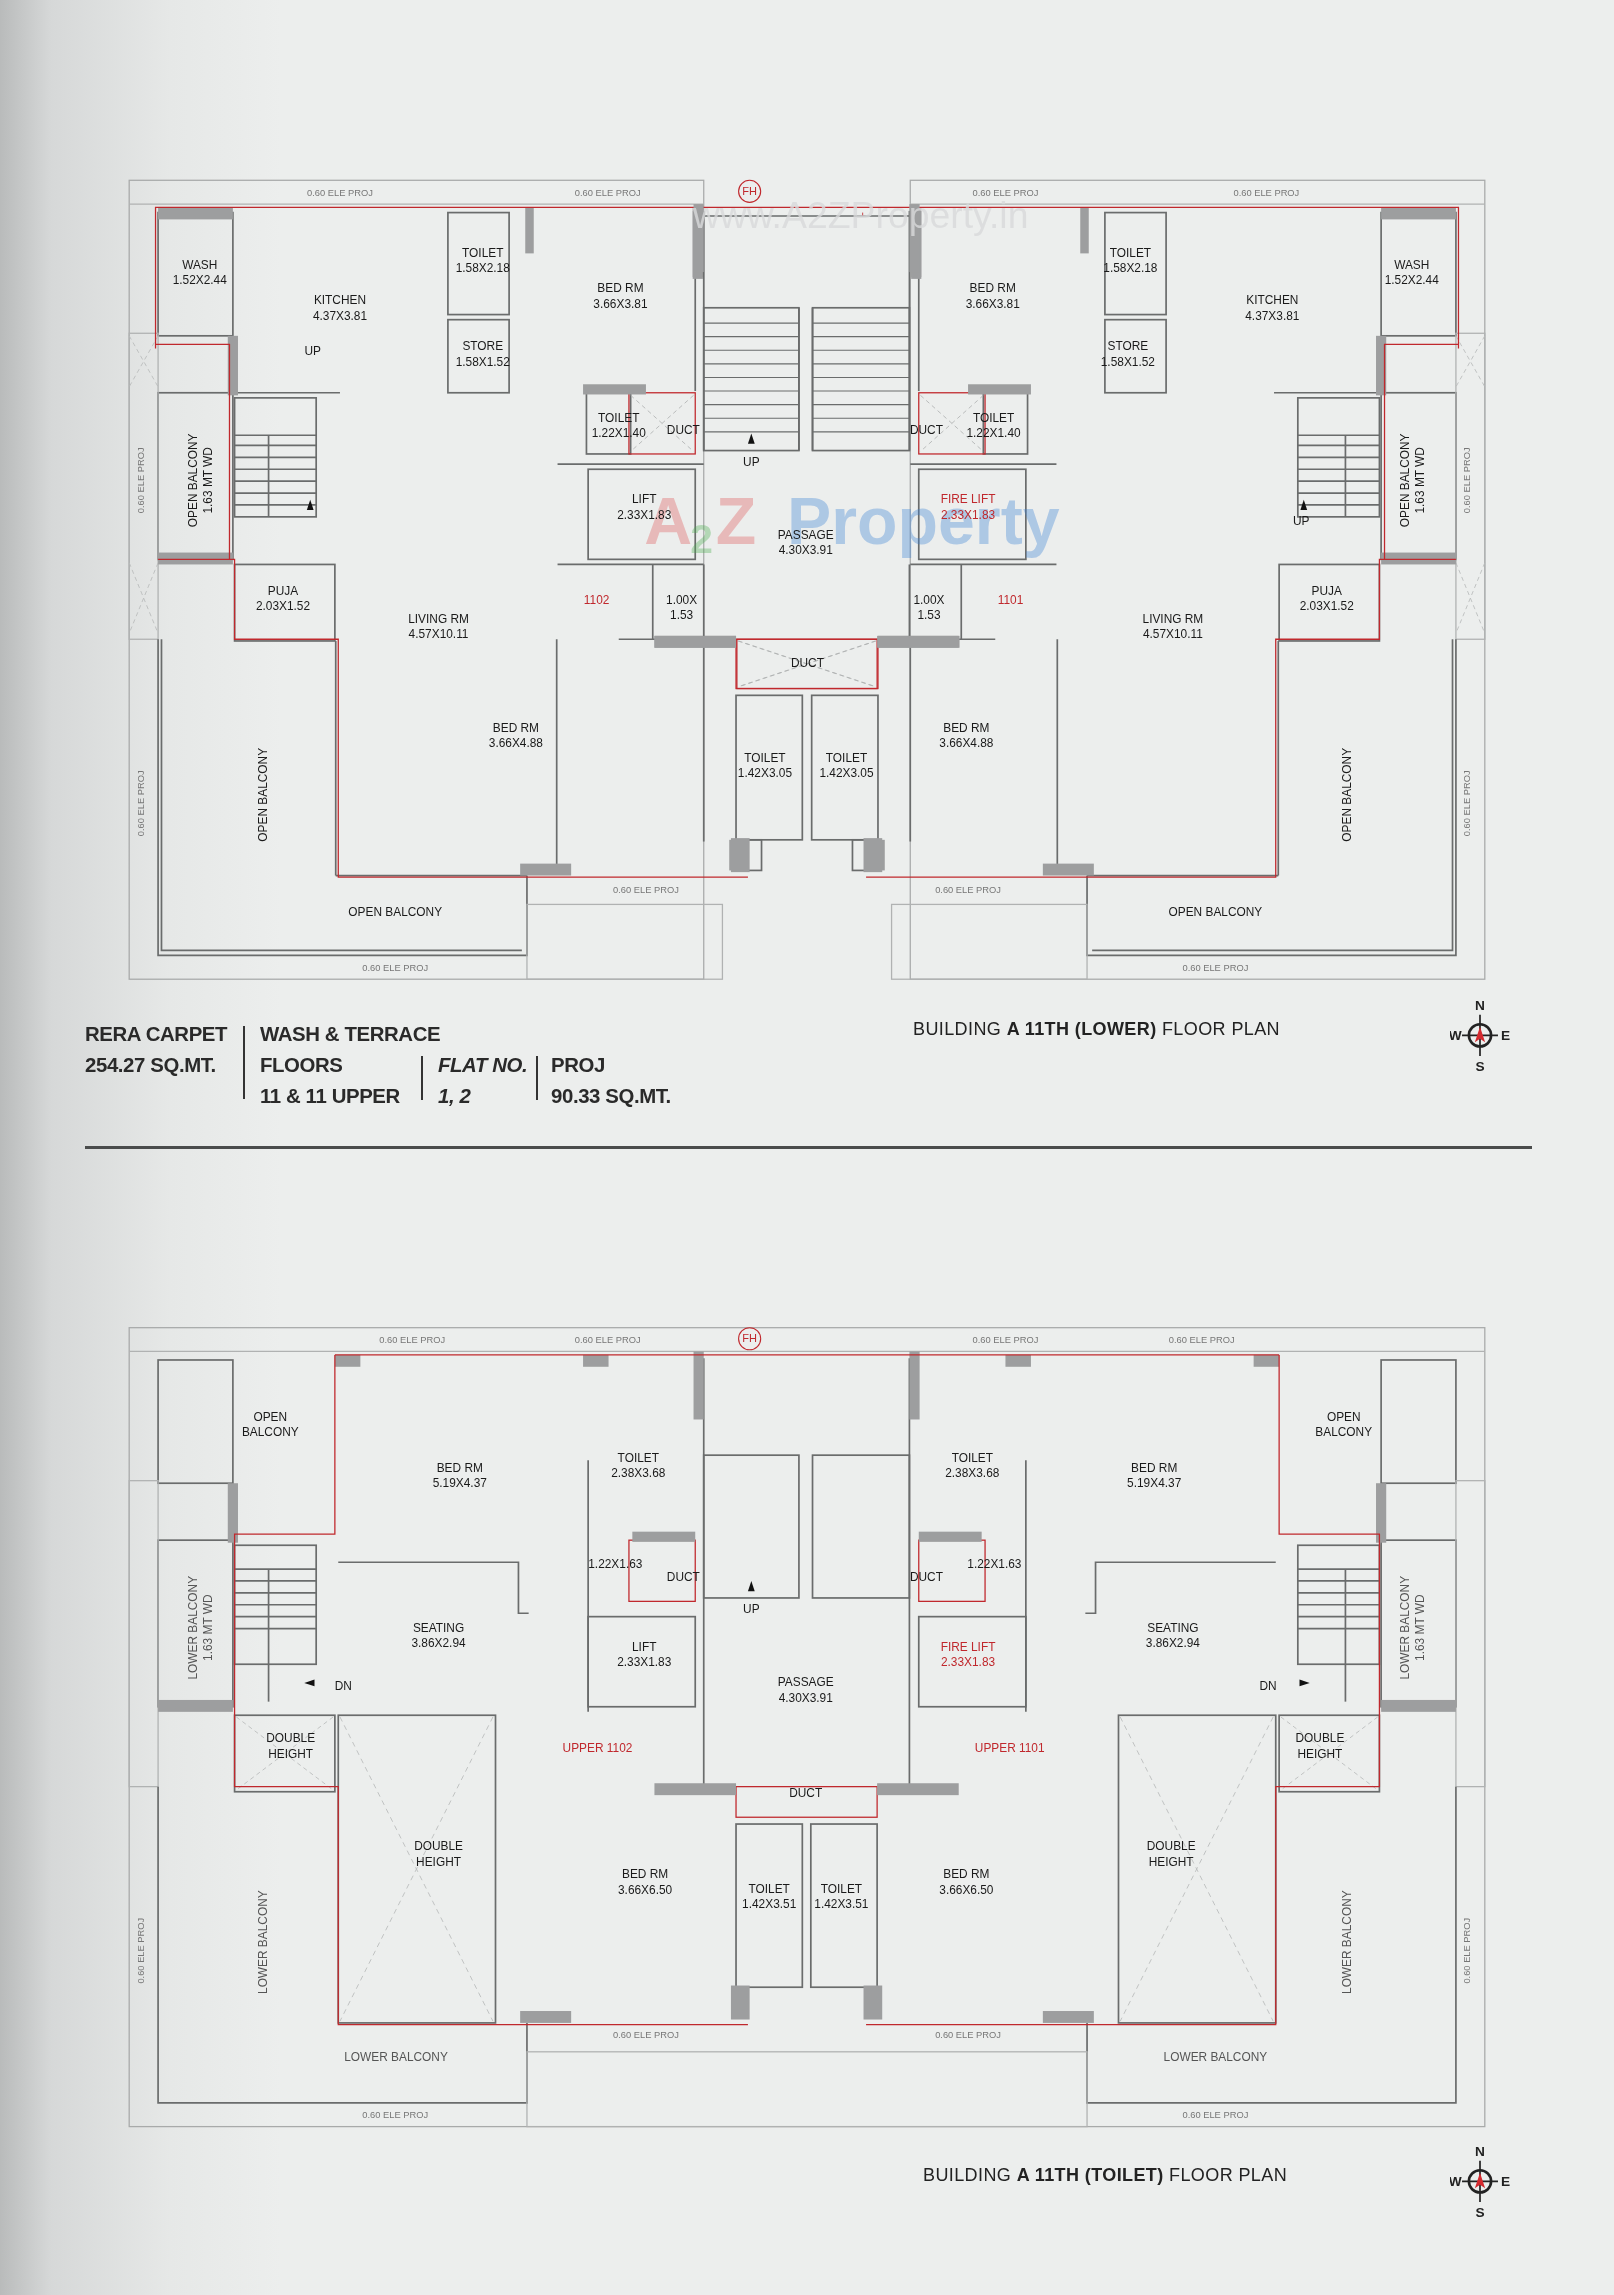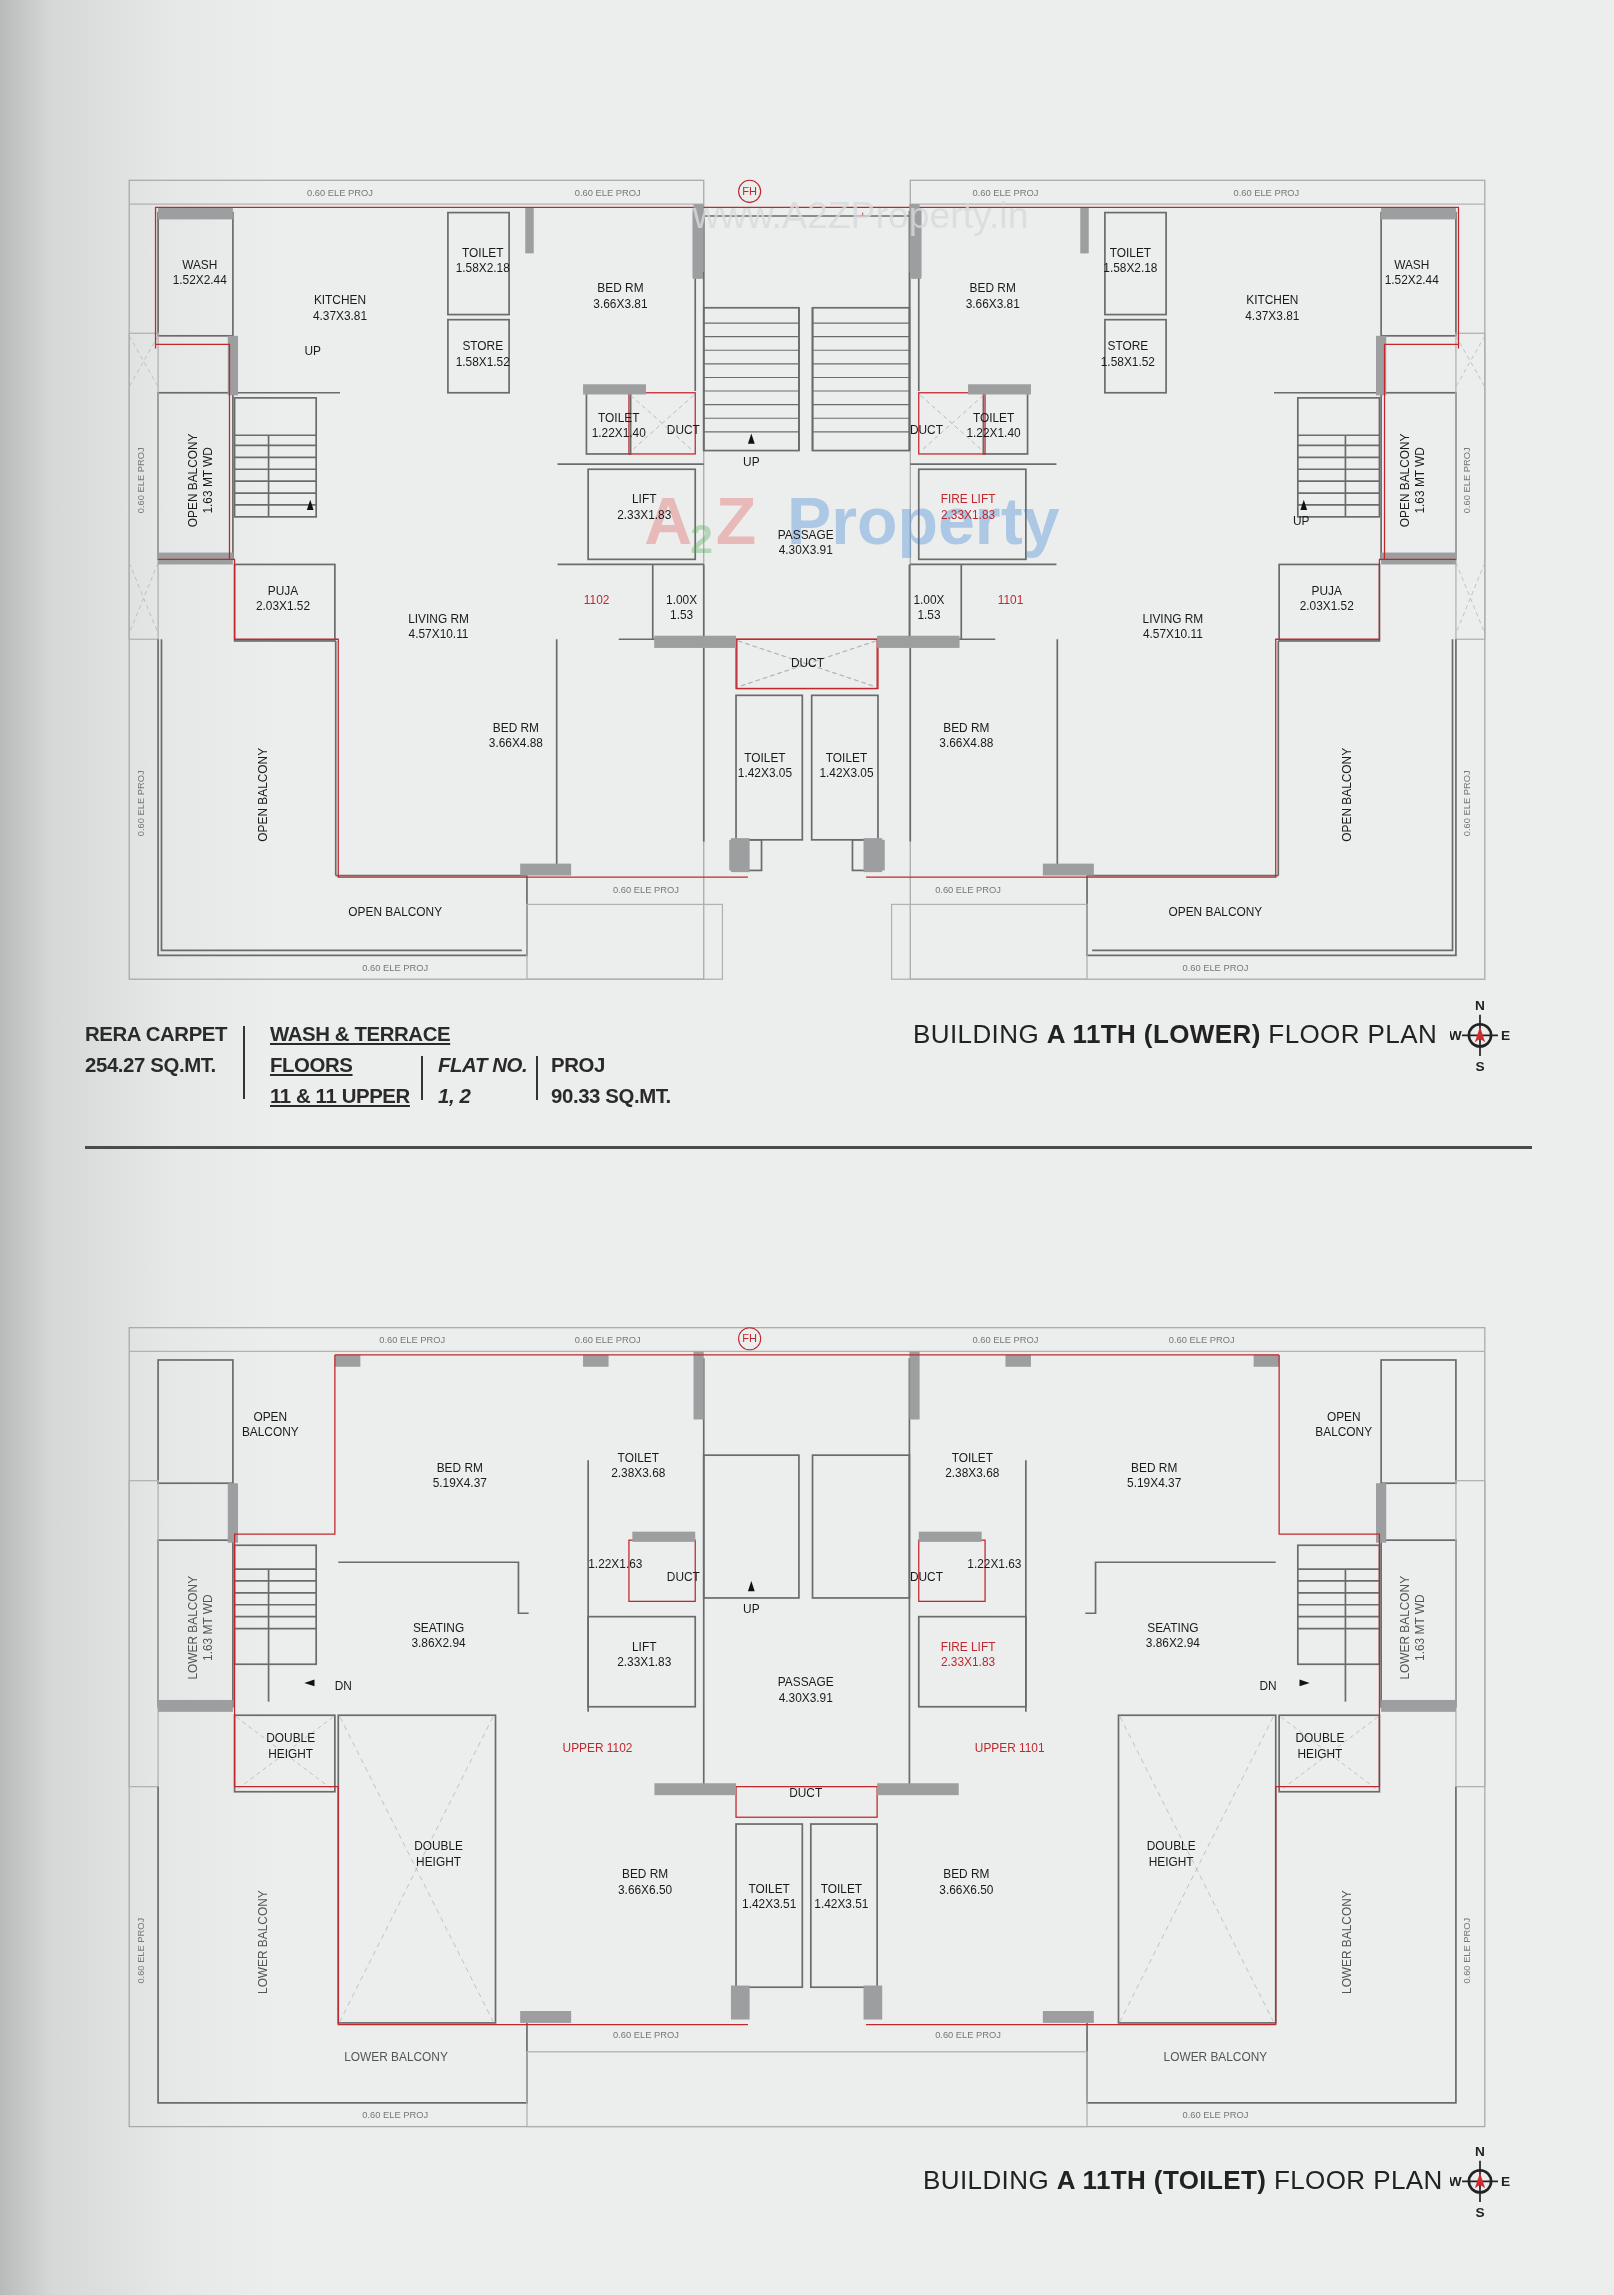--- a/index.html
+++ b/index.html
@@ -14,21 +14,21 @@
   .lbl-red { font-family: "Liberation Sans", sans-serif; fill: #c0282d; font-size: 14px; text-anchor: middle; }
   .lbl-grey { font-family: "Liberation Sans", sans-serif; fill: #555; font-size: 14px; text-anchor: middle; }
   .wm { font-family: "Liberation Sans", sans-serif; font-size: 44px; fill: #d9dadb; opacity: 0.8; }
   .wm2 { font-family: "Liberation Sans", sans-serif; font-size: 78px; font-weight: bold; opacity: 0.35; }
 
   .info-block { position: absolute; left: 85px; top: 1019px; font-family: "Liberation Sans Narrow", "Liberation Sans", sans-serif; font-weight: bold; font-size: 20.4px; color: #2a2a2a; line-height: 31px; }
   .info-col { position: absolute; white-space: nowrap; letter-spacing: -0.4px; }
   .info-col .v { display: block; }
   .vdiv { position: absolute; width: 1.7px; background: #333; }
 
-  .plan-title { position: absolute; font-size: 26px; color: #222; letter-spacing: 0.4px; white-space: nowrap; }
+  .plan-title { position: absolute; font-size: 18px; color: #222; letter-spacing: 0.4px; white-space: nowrap; }
   .plan-title .bold { font-weight: bold; }
   .compass { position: absolute; width: 60px; height: 77px; }
   .divider { position: absolute; left: 85px; top: 1146px; width: 1447px; height: 2.6px; background: #4a4c4c; }
 </style>
 </head>
 <body>
 
 <svg class="plan-svg" width="1614" height="2295" viewBox="0 0 1899 2700" xmlns="http://www.w3.org/2000/svg">
   <defs>
 
@@ -439,21 +439,21 @@
     <text transform="translate(1730,945) rotate(-90)" class="lbl-sm">0.60 ELE PROJ</text>
   </g>
 </svg>
 
 <div class="info-block">
   <div class="info-col" style="left:0; top:0;">
     <span class="v">RERA CARPET</span>
     <span class="v">254.27 SQ.MT.</span>
   </div>
   <div class="vdiv" style="left:158px; top:6.8px; height:73px;"></div>
-  <div class="info-col" style="left:185px; top:0;text-decoration:underline;">
+  <div class="info-col" style="left:175px; top:0;">
     <span class="v">WASH &amp; TERRACE</span>
     <span class="v">FLOORS</span>
     <span class="v">11 &amp; 11 UPPER</span>
   </div>
   <div class="vdiv" style="left:336px; top:37px; height:44px;"></div>
   <div class="info-col" style="left:353px; top:31px;font-style:italic;">
     <span class="v">FLAT NO.</span>
     <span class="v">1, 2</span>
   </div>
   <div class="vdiv" style="left:451px; top:37px; height:44px;"></div>

